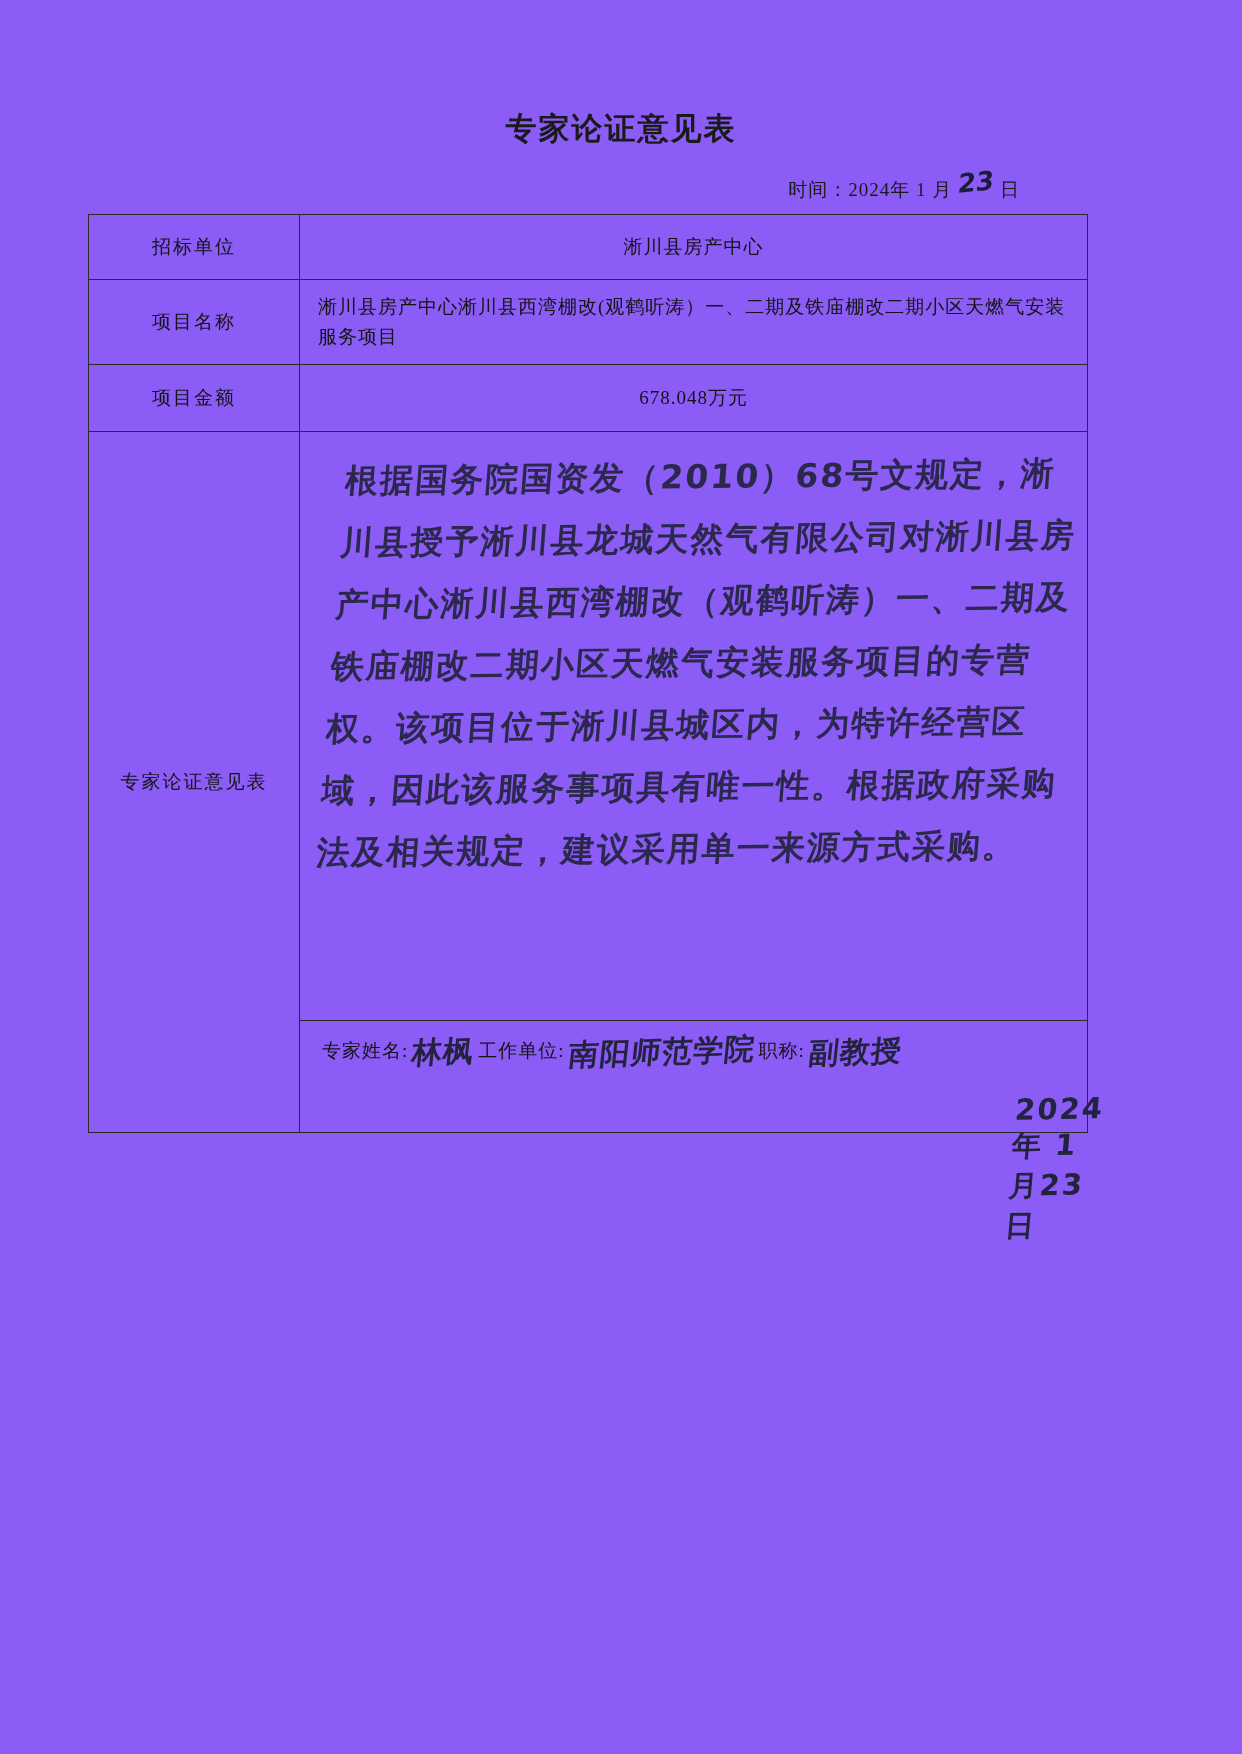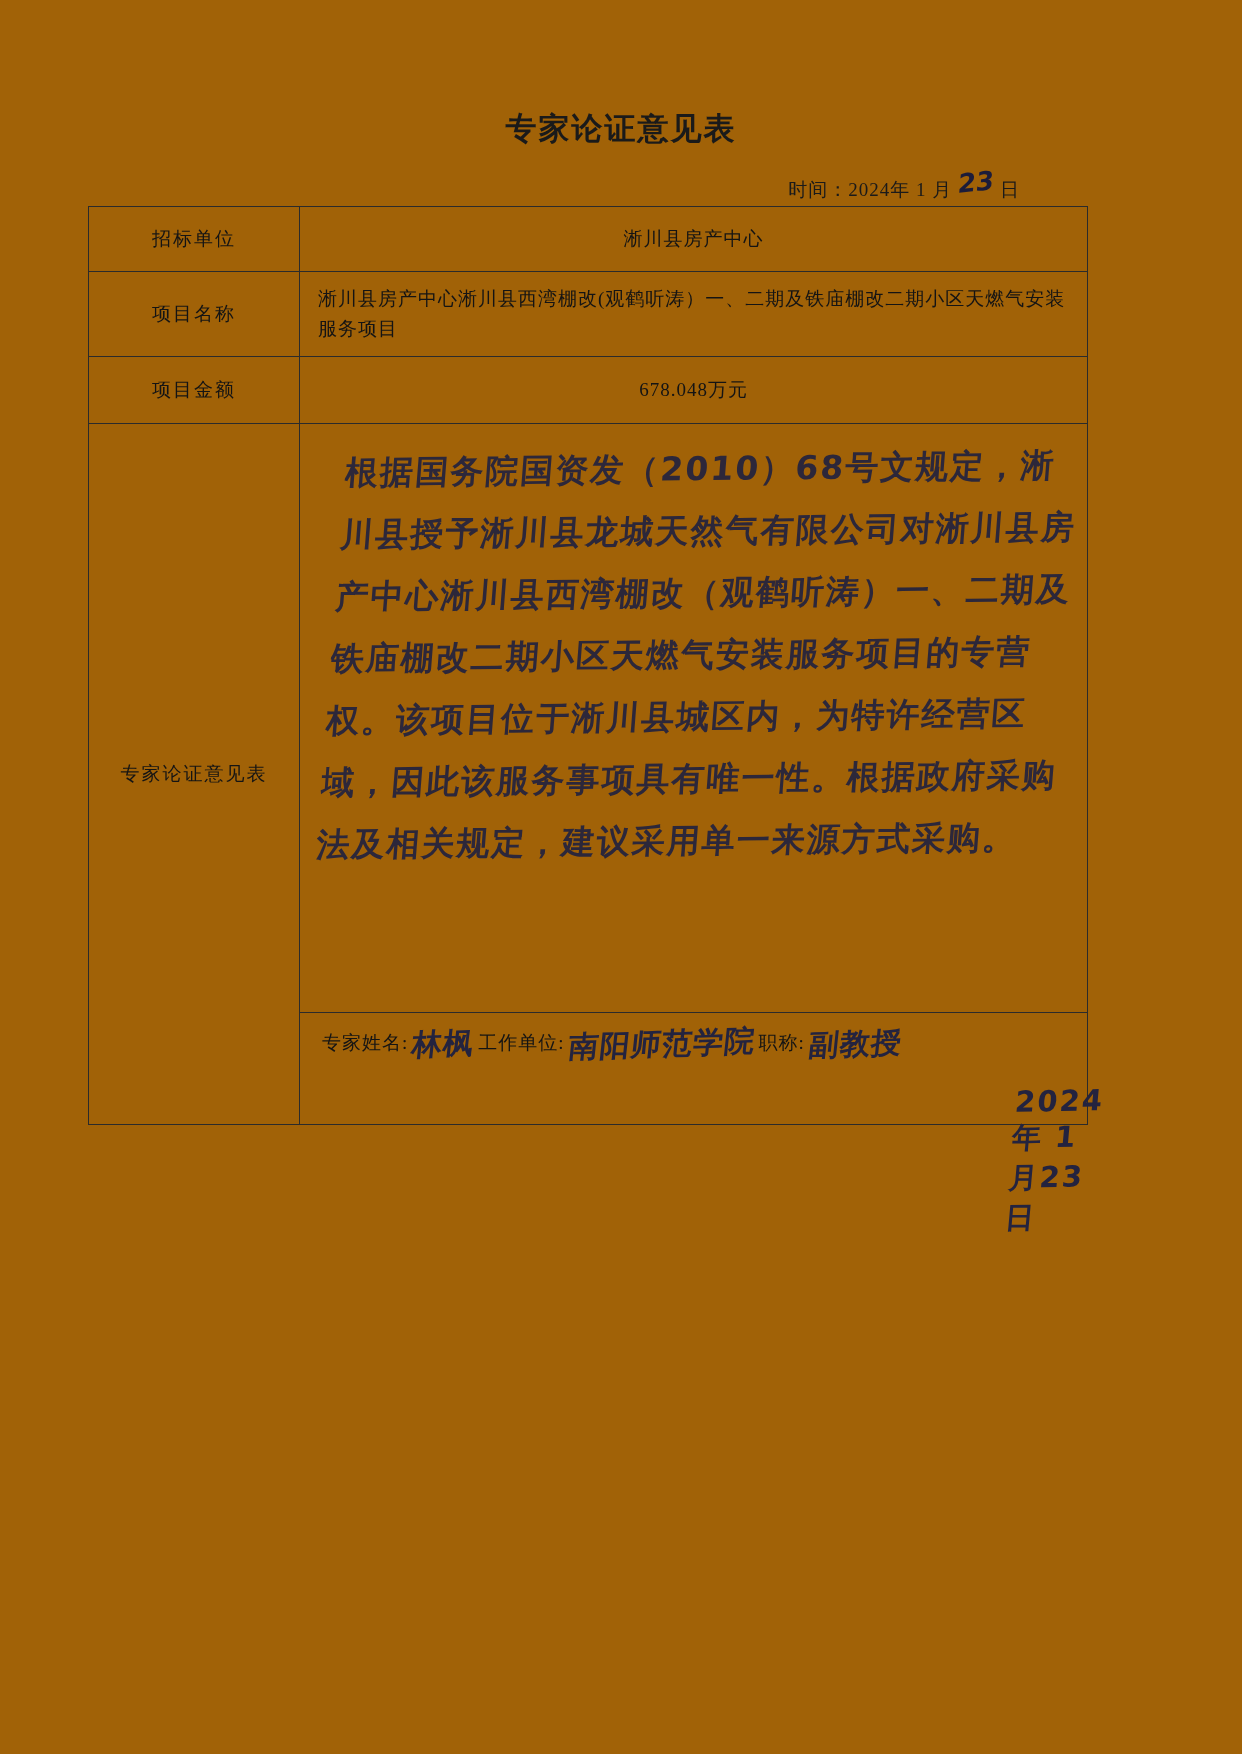--- a/index.html
+++ b/index.html
@@ -11,21 +11,21 @@
     width: 1242px;
     height: 1754px;
     position: relative;
     font-family: "Liberation Serif", "DejaVu Serif", serif;
     color: #111111;
     overflow: hidden;
   }
   .page {
     position: absolute;
     inset: 0;
-    background: #a16207;
+    background: #8b5cf6;
   }
   .doc-title {
     position: absolute;
     top: 108px;
     left: 0;
     width: 100%;
     text-align: center;
     font-size: 31px;
     font-weight: bold;
     letter-spacing: 2px;
@@ -47,21 +47,21 @@
     color: #1c1c3a;
     position: relative;
     top: -5px;
     letter-spacing: 0;
     transform: rotate(-6deg);
     display: inline-block;
   }
 
   table.form {
     position: absolute;
-    top: 206px;
+    top: 214px;
     left: 88px;
     width: 1000px;
     border-collapse: collapse;
     table-layout: fixed;
   }
   table.form td {
     border: 1.5px solid #2b2b2b;
     font-size: 19px;
     color: #141414;
     padding: 6px 10px;

